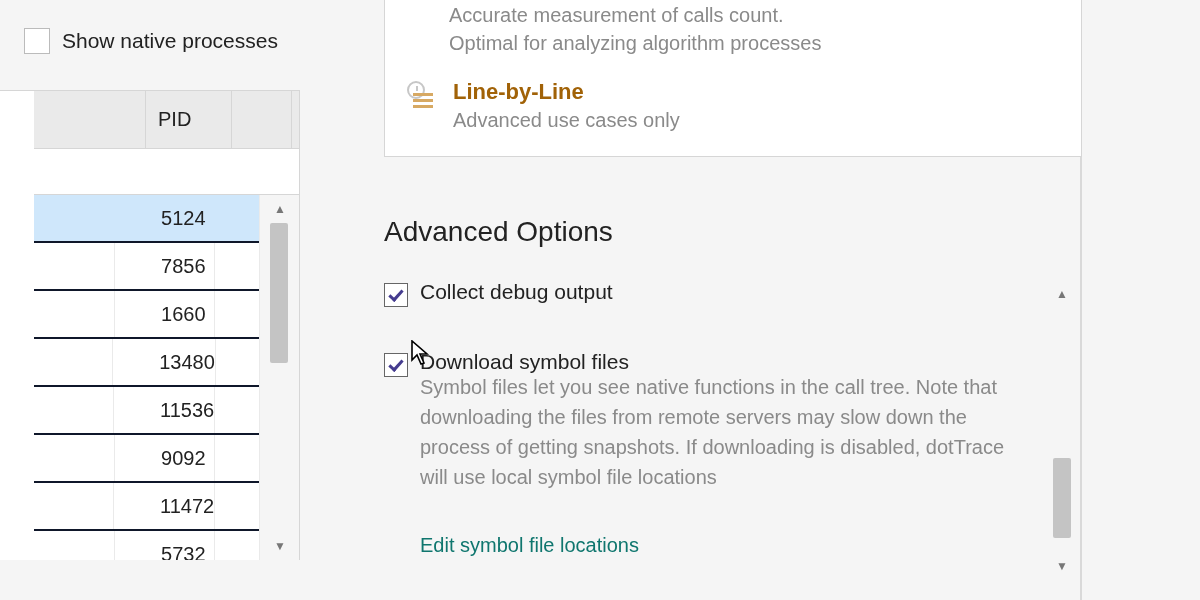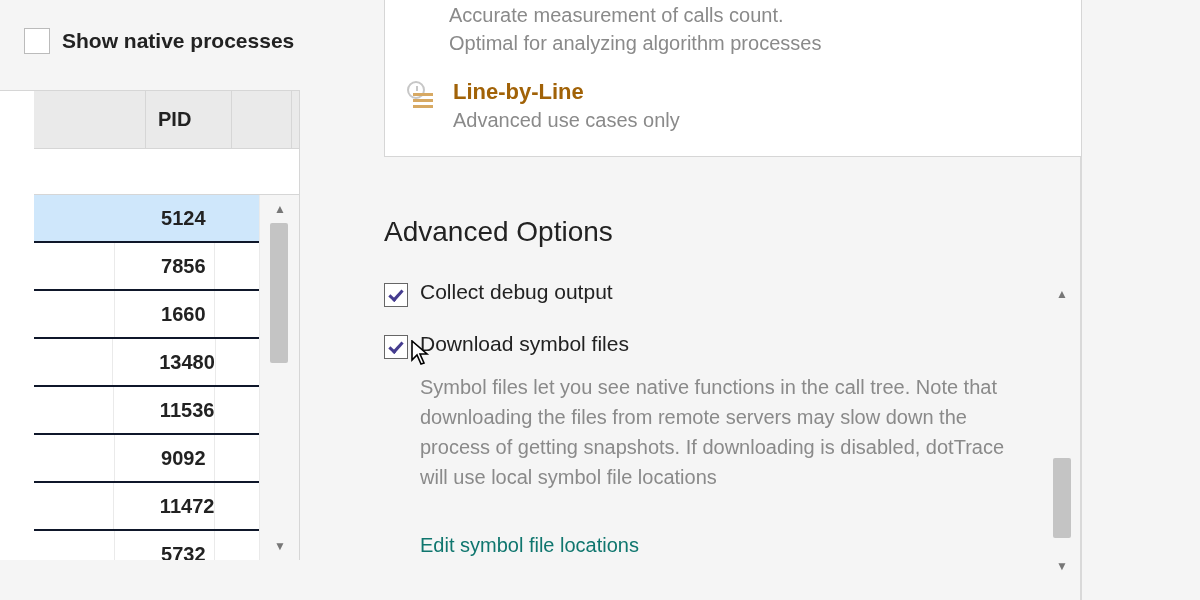--- a/index.html
+++ b/index.html
@@ -8,21 +8,21 @@
     font-family: "Segoe UI", Arial, sans-serif;
     background: #f5f5f5;
     overflow: hidden;
     color: #222;
   }
   .root { position: relative; width: 1200px; height: 600px; }
 
   
   .left-pane {
     position: absolute; left: 0; top: 0;
-    width: 302px; height: 436px; font-weight: bold;
+    width: 302px; height: 436px;
   }
   .show-native {
     position: absolute; left: 24px; top: 28px;
     display: flex; align-items: center; gap: 12px;
     font-size: 21px;
   }
   .show-native .cb {
     width: 26px; height: 26px; background: #fff; border: 1px solid #bbb;
   }
 
@@ -141,21 +141,21 @@
   .opt-cb {
     width:24px; height:24px; border:1px solid #666; background:#fff;
     display:flex; align-items:center; justify-content:center; flex:0 0 24px;
     margin-top:3px;
   }
   .check {
     width:14px; height:8px; border-left:3px solid #453c8f; border-bottom:3px solid #453c8f;
     transform: rotate(-48deg); margin-top:-3px;
   }
   .opt1 { top: 280px; }
-  .opt2 { top: 332px; }
+  .opt2 { top: 350px; }
   .cursor {
     position:absolute; left: 108px; top: 340px; width:22px; height:28px;
     pointer-events:none; z-index:50;
   }
   .cursor svg { width:100%; height:100%; }
 
   .sym-desc {
     position:absolute; left: 118px; top: 372px; width: 590px;
     font-size:20px; color:#8a8a8a; line-height:1.5;
   }

